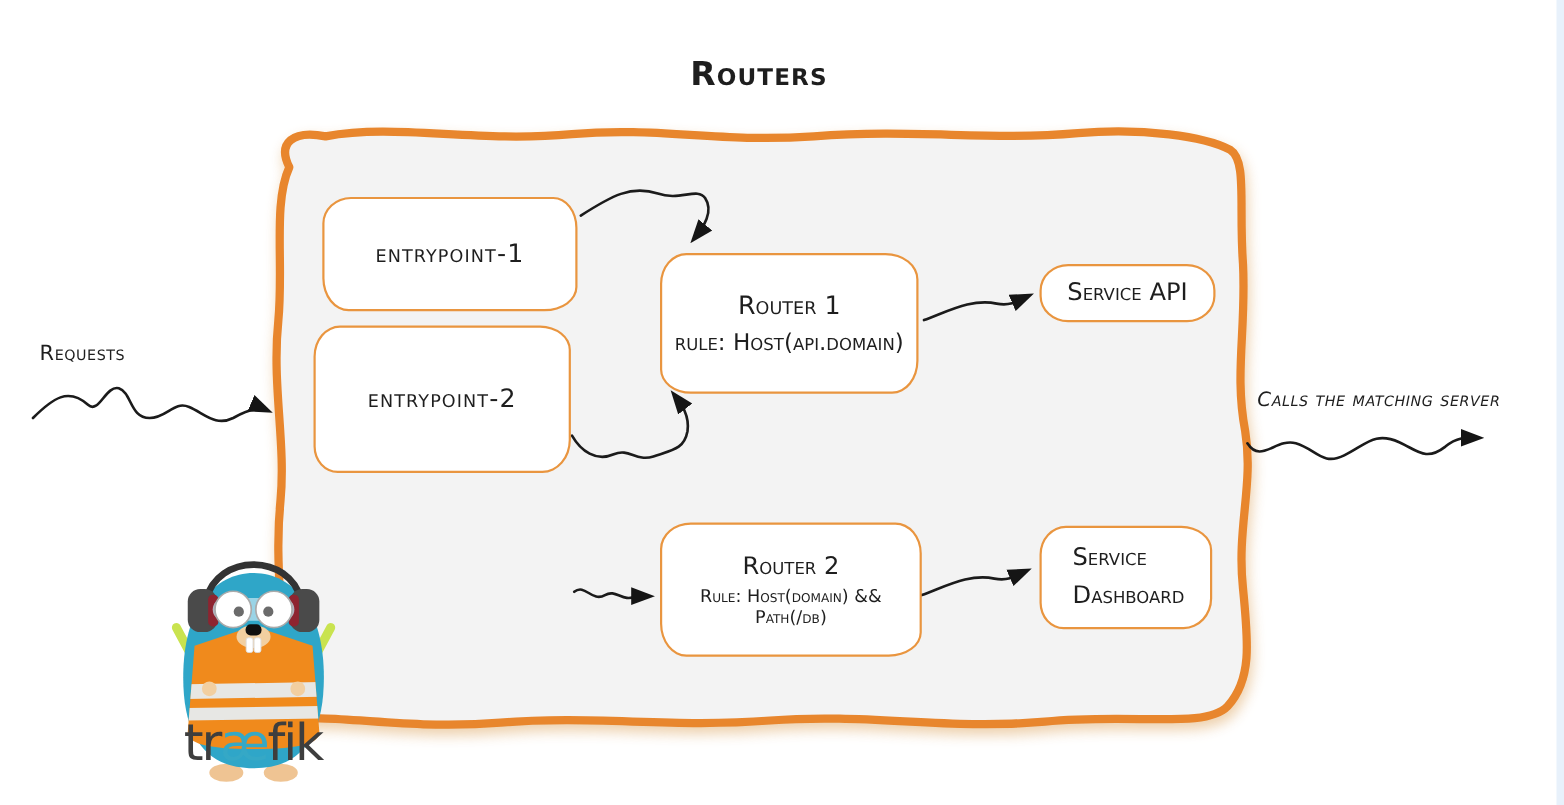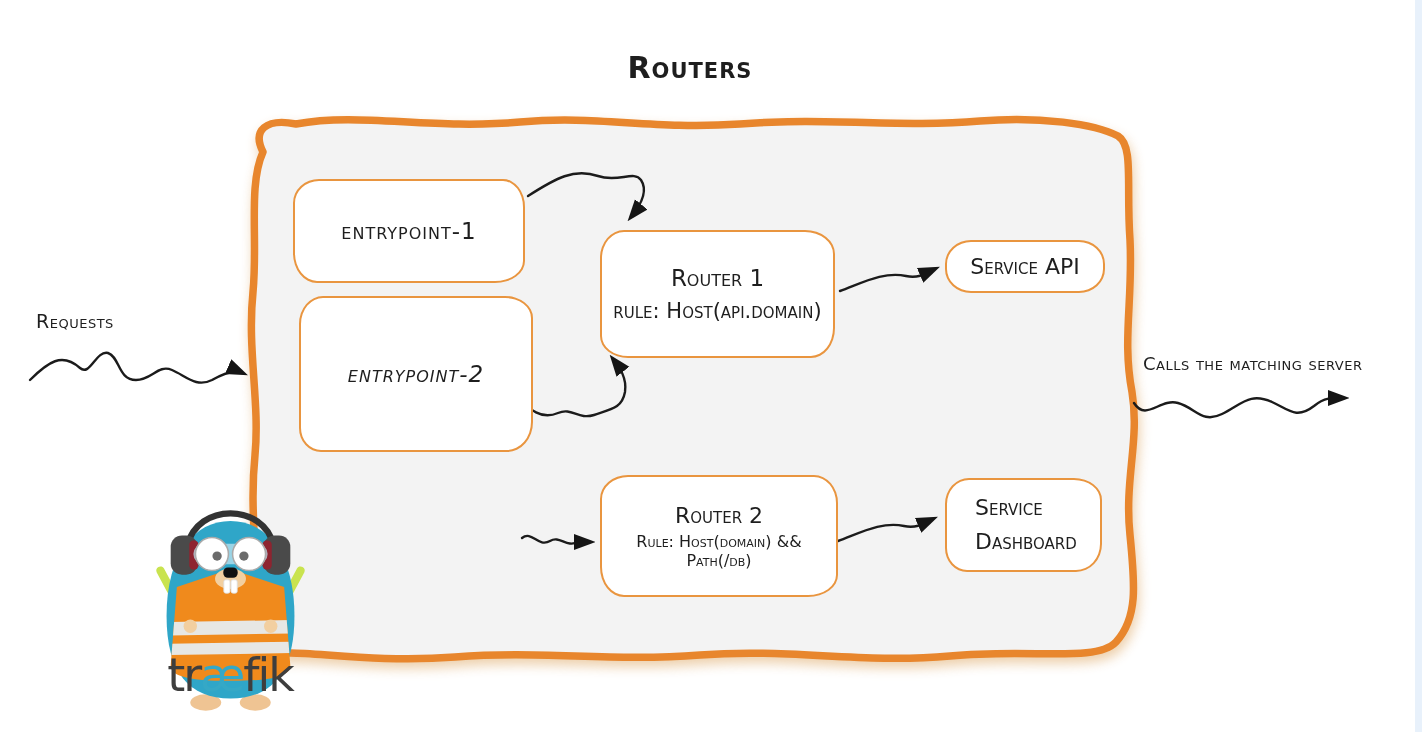--- a/index.html
+++ b/index.html
@@ -4,27 +4,27 @@
 <style>
   html,body{margin:0;padding:0;background:#fff;}
   .canvas{position:relative;width:1422px;height:732px;background:#ffffff;overflow:hidden;
           font-family:"DejaVu Sans","Liberation Sans",sans-serif;color:#1e1e1e;}
   .sc{font-variant:small-caps;}
   .layer{position:absolute;left:0;top:0;width:1422px;height:732px;z-index:1;}
   .title{position:absolute;left:545px;top:50px;width:290px;text-align:center;
          font-size:30px;letter-spacing:1px;z-index:2;font-weight:700;}
   .flow-label{position:absolute;z-index:2;letter-spacing:.5px;}
   .lbl-requests{left:36px;top:310px;font-size:19px;}
-  .lbl-calls{left:1143px;top:353px;font-size:18px;}
+  .lbl-calls{left:1143px;top:353px;font-size:18px;font-style:italic;}
   .node{position:absolute;z-index:2;background:#ffffff;border:2px solid #E9953F;
         display:flex;flex-direction:column;align-items:center;justify-content:center;
         text-align:center;box-sizing:border-box;}
   .ep{font-size:23px;letter-spacing:1px;}
   .ep1{left:293px;top:168px;width:232px;height:104px;border-radius:26px 22px 30px 24px/24px 28px 22px 30px;margin-top:11px;}
-  .ep2{left:299px;top:296px;width:234px;height:156px;border-radius:24px 28px 26px 22px/28px 22px 30px 24px;font-style:italic;}
+  .ep2{left:285px;top:296px;width:234px;height:134px;border-radius:24px 28px 26px 22px/28px 22px 30px 24px;}
   .ep3{left:300px;top:450px;width:222px;height:125px;border-radius:28px 24px 22px 30px/24px 30px 26px 22px;}
   .r1{left:600px;top:230px;width:235px;height:128px;border-radius:24px 30px 24px 28px/28px 24px 30px 22px;gap:8px;}
   .r1 .node-title{font-size:23px;}
   .r1 .node-rule{font-size:21px;}
   .r2{left:600px;top:475px;width:238px;height:122px;border-radius:28px 24px 30px 24px/24px 28px 22px 30px;gap:4px;}
   .r2 .node-title{font-size:22px;}
   .r2 .node-rule{font-size:16px;}
   .r2 .node-mw{font-size:20px;}
   .svc-api{left:945px;top:240px;width:160px;height:53px;border-radius:26px/24px;font-size:22px;}
   .svc-dash{left:945px;top:478px;width:157px;height:94px;border-radius:24px 28px 26px 22px/26px 22px 28px 24px;

